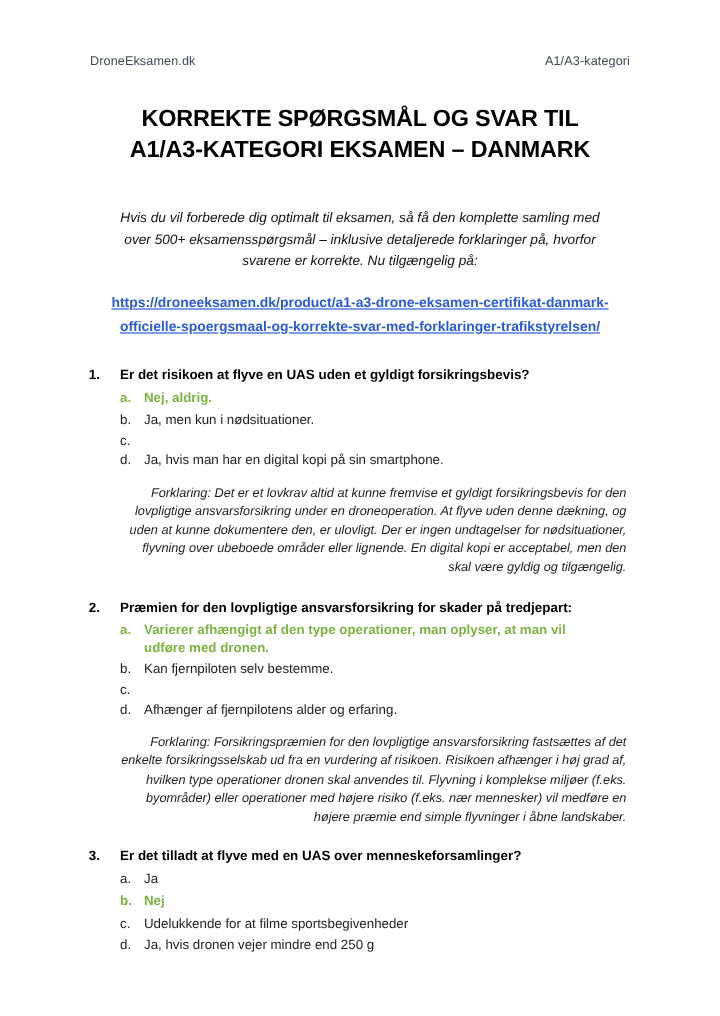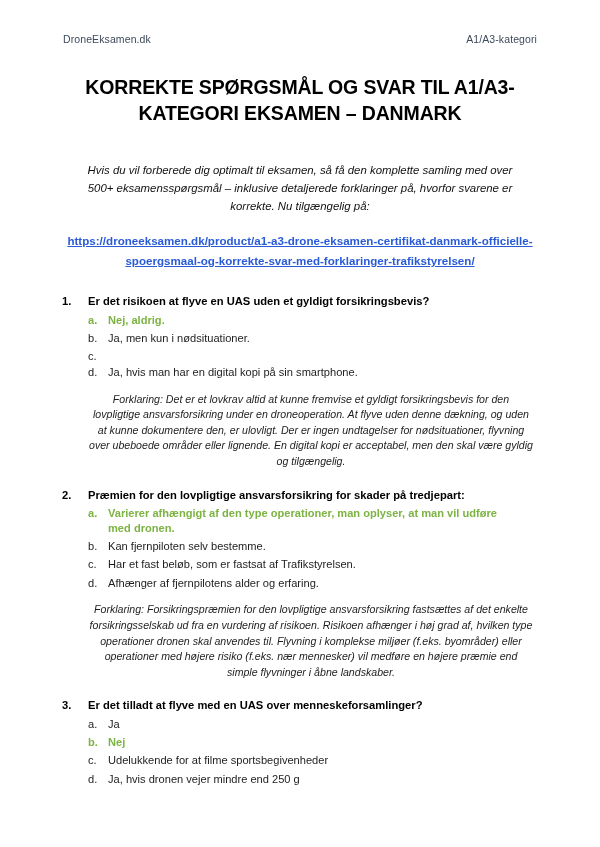--- a/index.html
+++ b/index.html
@@ -13,21 +13,21 @@
     height: 847px;
     font-family: "Liberation Sans", sans-serif;
     color: #1a1a1a;
     overflow: hidden;
   }
   .page {
     width: 600px;
     height: 690px;
     box-sizing: border-box;
     background: #ffffff;
-    padding: 0;
+    padding: 12px;
     position: relative;
   }
 
   
   .running-header {
     display: flex;
     justify-content: space-between;
     align-items: baseline;
     padding: 33px 63px 0 63px;
     font-size: 10.5px;
@@ -133,21 +133,21 @@
   .option-row.correct .opt-text {
     color: #7cb342;
     font-weight: bold;
   }
   .explanation {
     margin: 12px 0 18px 26px;
     font-size: 10.6px;
     font-style: italic;
     color: #1d1d1d;
     line-height: 1.47;
-    text-align: center;
+    text-align: right;
     padding-right: 4px;
   }
   .spacer-q {
     height: 10px;
   }
 </style>
 </head>
 <body>
 
 <div class="page">
@@ -201,21 +201,20 @@
           <li class="option-row correct">
             <span class="opt-letter">a.</span>
             <span class="opt-text">Varierer afhængigt af den type operationer, man oplyser, at man vil udføre med dronen.</span>
           </li>
           <li class="option-row">
             <span class="opt-letter">b.</span>
             <span class="opt-text">Kan fjernpiloten selv bestemme.</span>
           </li>
           <li class="option-row">
             <span class="opt-letter">c.</span>
-            <span class="opt-text">Har et fast beløb, som er fastsat af Trafikstyrelsen.</span>
           </li>
           <li class="option-row">
             <span class="opt-letter">d.</span>
             <span class="opt-text">Afhænger af fjernpilotens alder og erfaring.</span>
           </li>
         </ul>
         <p class="explanation">Forklaring: Forsikringspræmien for den lovpligtige ansvarsforsikring fastsættes af det enkelte forsikringsselskab ud fra en vurdering af risikoen. Risikoen afhænger i høj grad af, hvilken type operationer dronen skal anvendes til. Flyvning i komplekse miljøer (f.eks. byområder) eller operationer med højere risiko (f.eks. nær mennesker) vil medføre en højere præmie end simple flyvninger i åbne landskaber.</p>
       </div>
       <div class="question-item">
         <div class="question-row">

